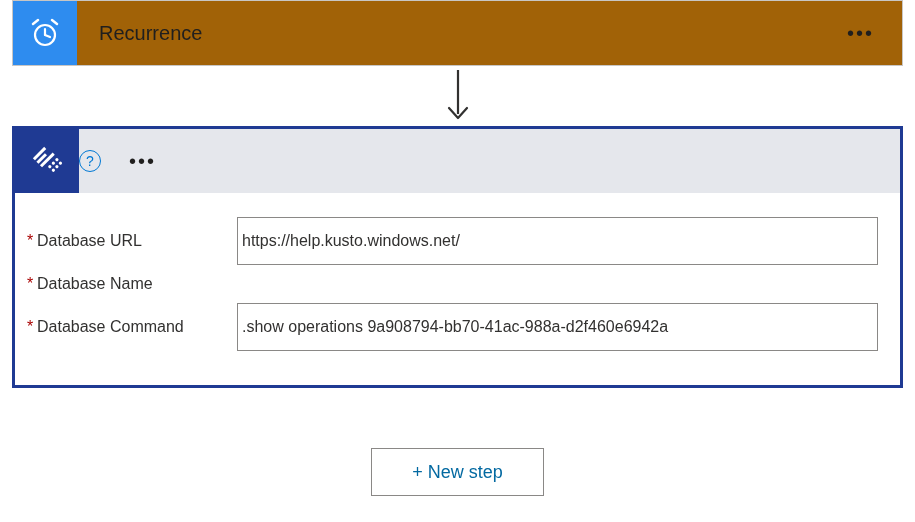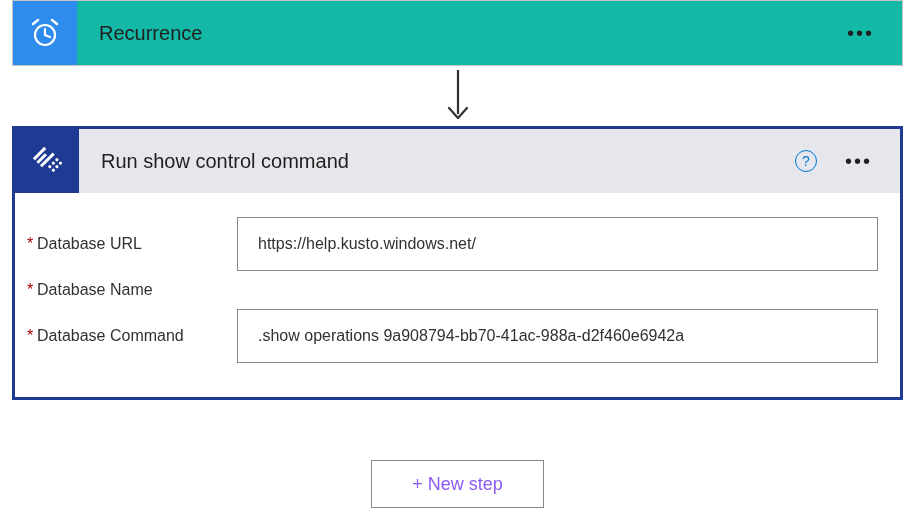--- a/index.html
+++ b/index.html
@@ -21,21 +21,21 @@
     background: #fff;
     margin: 0 12px;
   }
   .step-header {
     display: flex;
     align-items: center;
     height: 64px;
     background: #e1effb;
     position: relative;
   }
-  .step-header.light-blue { background: #14b8a6; }
+  .step-header.light-blue { background: #a16207; }
   .step-header.gray-blue  { background: #e5e7ec; }
   .step-icon-box {
     width: 64px;
     height: 64px;
     background: #2e8cef;
     display: flex;
     align-items: center;
     justify-content: center;
     flex-shrink: 0;
   }
@@ -100,44 +100,44 @@
     position: relative;
     flex-shrink: 0;
   }
   .req-star {
     color: #a80000;
     position: absolute;
     left: -10px;
   }
   .form-input {
     flex: 1;
-    height: 54px;
+    height: 48px;
     border: 1px solid #8a8886;
-    padding: 0 20px;
+    padding: 0 4px;
     font-size: 16px;
     font-family: inherit;
     color: #323130;
     background: #fff;
   }
   
   .footer {
     display: flex;
     justify-content: center;
     gap: 32px;
     margin-top: 60px;
     margin-bottom: 12px;
   }
   .footer button {
     height: 48px;
     padding: 0 40px;
     font-size: 18px;
     font-family: inherit;
     background: #fff;
     border: 1px solid #8a8886;
-    color: #8b5cf6;
+    color: #0369a1;
     cursor: pointer;
   }
 </style>
 </head>
 <body>
 
 <div class="canvas">
 
   <div class="step-card">
     <div class="step-header light-blue">
@@ -174,21 +174,20 @@
             <rect x="16" y="8" width="3" height="18" fill="#ffffff"></rect>
             <circle cx="24" cy="10" r="1.6" fill="#ffffff"></circle>
             <circle cx="29" cy="10" r="1.6" fill="#ffffff"></circle>
             <circle cx="24" cy="15" r="1.6" fill="#ffffff"></circle>
             <circle cx="29" cy="15" r="1.6" fill="#ffffff"></circle>
             <circle cx="24" cy="20" r="1.6" fill="#ffffff"></circle>
             <circle cx="29" cy="20" r="1.6" fill="#ffffff"></circle>
           </g>
         </svg>
       </div>
-      <div class="step-title">Run show control command</div>
       <div class="header-actions">
         <div class="help-icon">
             <span>?</span>
           </div>
         <div class="ellipsis">•••</div>
       </div>
     </div>
 
     <div class="form-body">
 

